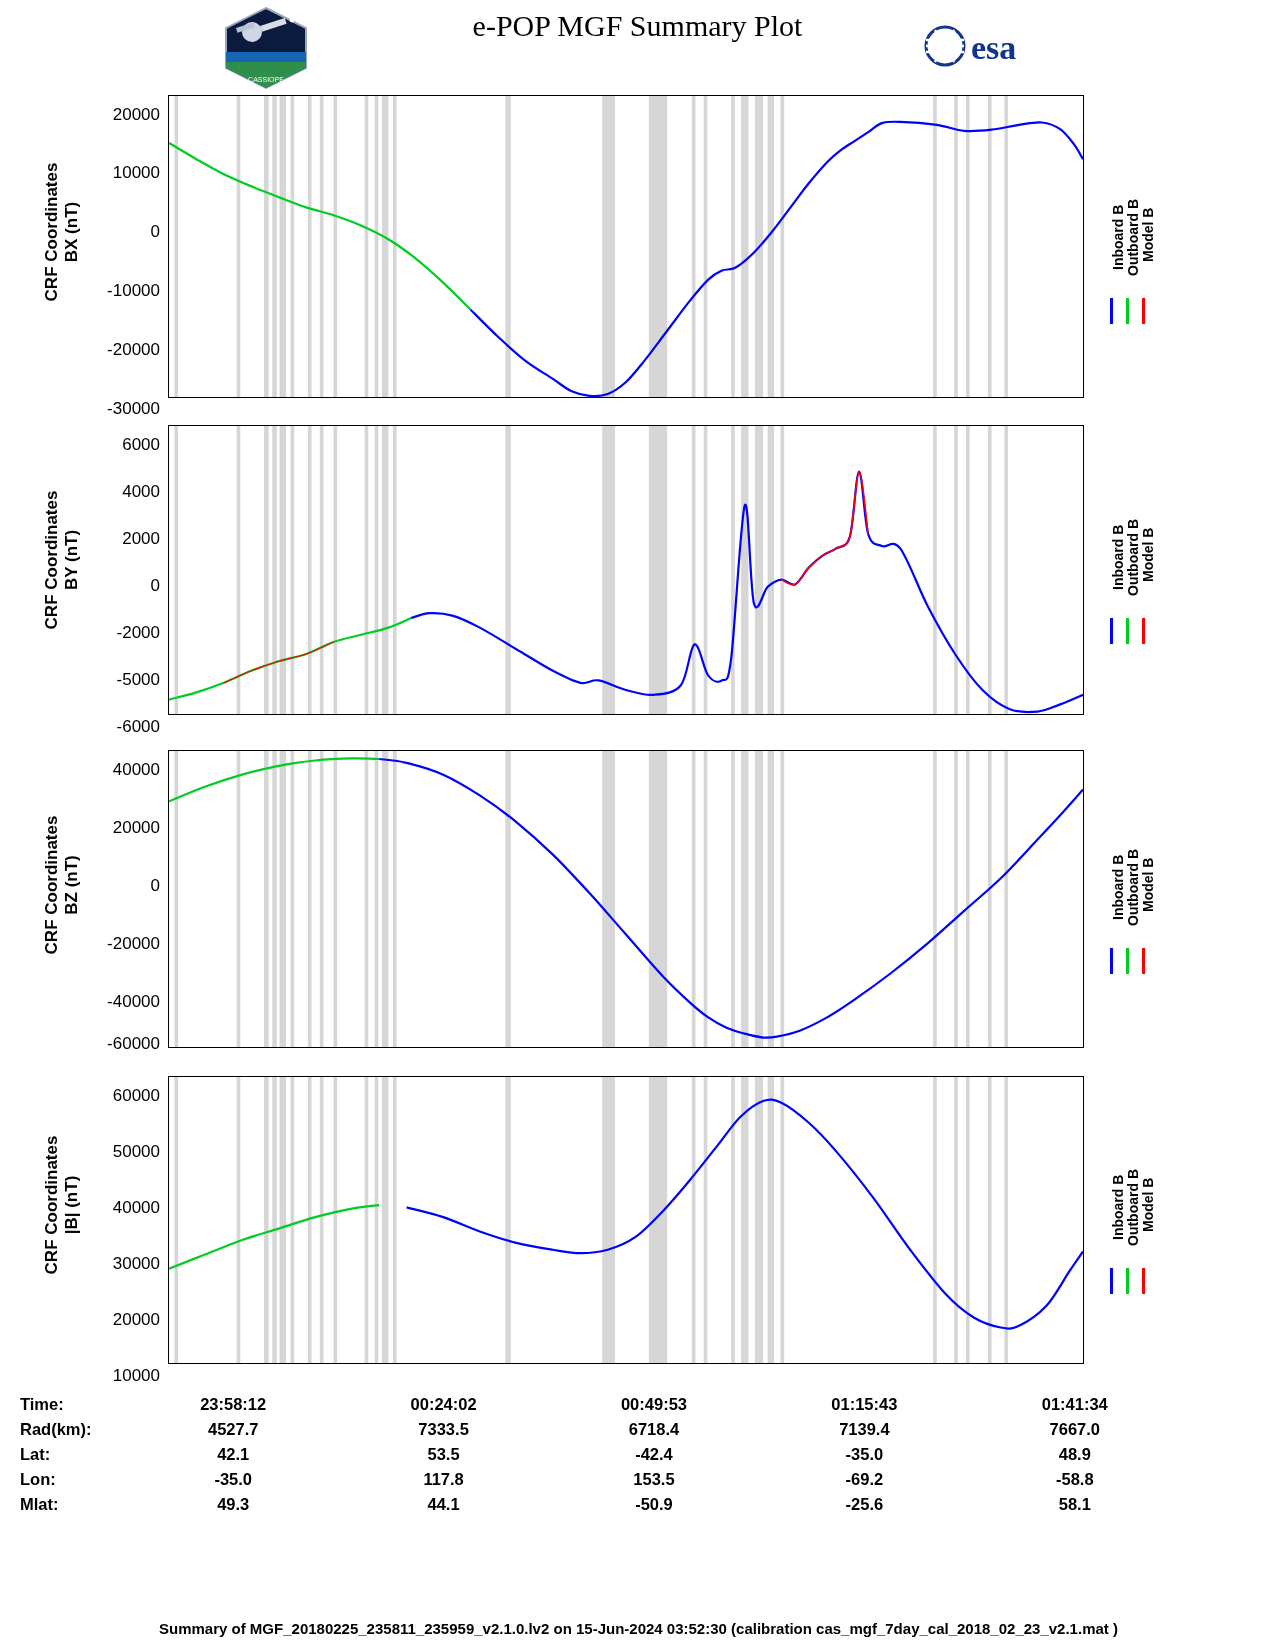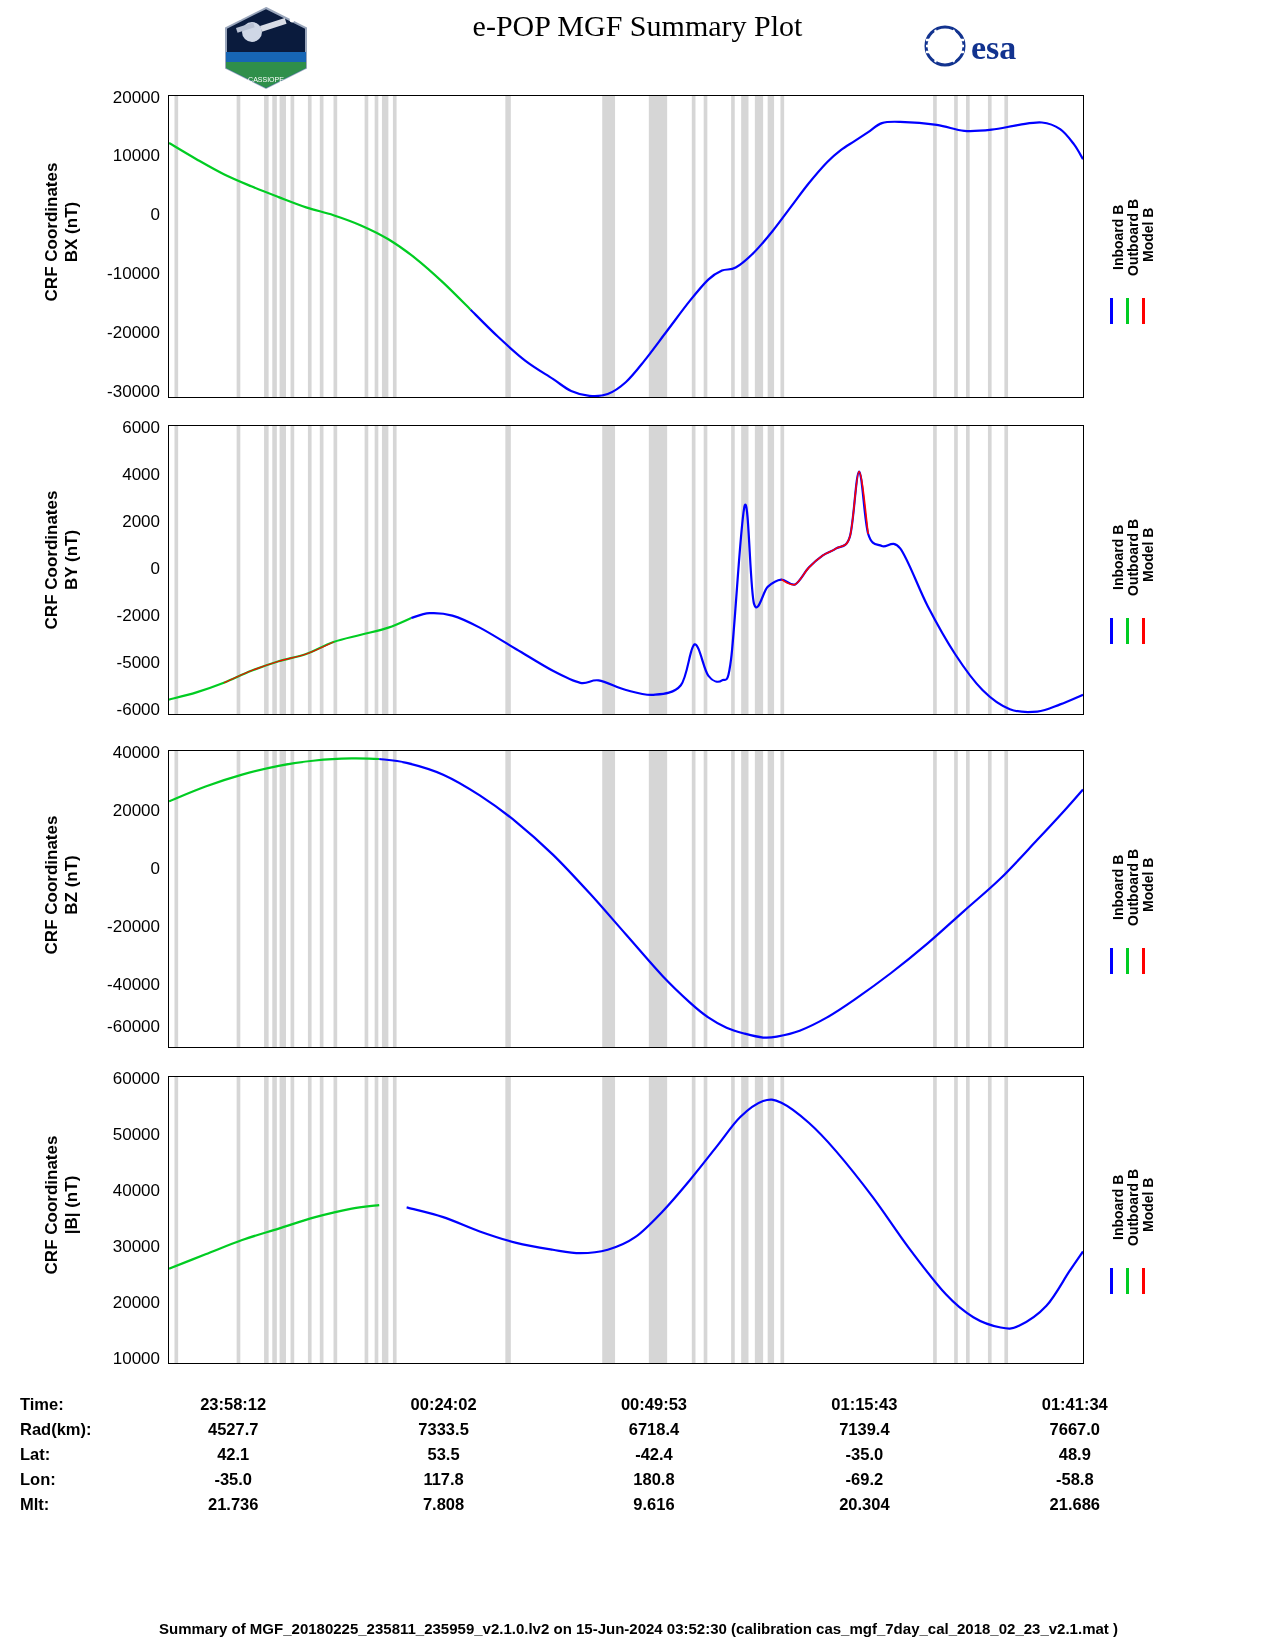--- a/index.html
+++ b/index.html
@@ -17,21 +17,21 @@
   .esa-logo{position:absolute;left:923px;top:24px;width:120px;height:44px;}
 
   
   .panel{position:absolute;left:168px;width:916px;border:1.5px solid #000;box-sizing:border-box;background:#fff;overflow:hidden;}
   .plotarea{position:absolute;left:0;top:0;width:100%;height:100%;}
   .plotarea svg{display:block;width:100%;height:100%;}
 
   .ylab{position:absolute;font-size:17px;font-weight:bold;
         transform:rotate(-90deg);transform-origin:left top;white-space:nowrap;text-align:center;}
 
-  .ytick{position:absolute;right:0;font-size:17px;text-align:right;white-space:nowrap;}
+  .ytick{position:absolute;right:0;font-size:17px;text-align:right;white-space:nowrap;margin-top:17px;}
   .ytickwrap{position:absolute;width:160px;}
 
   .legend{position:absolute;width:60px;}
   .legend-labels{position:absolute;left:0;top:0;}
   .lgrow{font-size:14px;font-weight:bold;transform:rotate(-90deg);transform-origin:left top;white-space:nowrap;}
   .lgbars{position:absolute;}
   .lgbar{position:absolute;width:3px;height:26px;}
 
   
   .infotable{position:absolute;left:20px;top:1392px;width:1160px;font-size:16.5px;font-weight:bold;}
@@ -345,29 +345,29 @@
           <td class="v">42.1</td>
           <td class="v">53.5</td>
           <td class="v">-42.4</td>
           <td class="v">-35.0</td>
           <td class="v">48.9</td>
         </tr>
         <tr>
           <td class="lbl">Lon:</td>
           <td class="v">-35.0</td>
           <td class="v">117.8</td>
-          <td class="v">180.8</td>
+          <td class="v">153.5</td>
           <td class="v">-69.2</td>
           <td class="v">-58.8</td>
         </tr>
         <tr>
-          <td class="lbl">Mlt:</td>
-          <td class="v">21.736</td>
-          <td class="v">7.808</td>
-          <td class="v">9.616</td>
-          <td class="v">20.304</td>
-          <td class="v">21.686</td>
+          <td class="lbl">Mlat:</td>
+          <td class="v">49.3</td>
+          <td class="v">44.1</td>
+          <td class="v">-50.9</td>
+          <td class="v">-25.6</td>
+          <td class="v">58.1</td>
         </tr>
       </tbody>
   </table>
 </div>
 
 <div class="footer">Summary of MGF_20180225_235811_235959_v2.1.0.lv2 on 15-Jun-2024 03:52:30 (calibration cas_mgf_7day_cal_2018_02_23_v2.1.mat )</div>
 
 </body></html>

